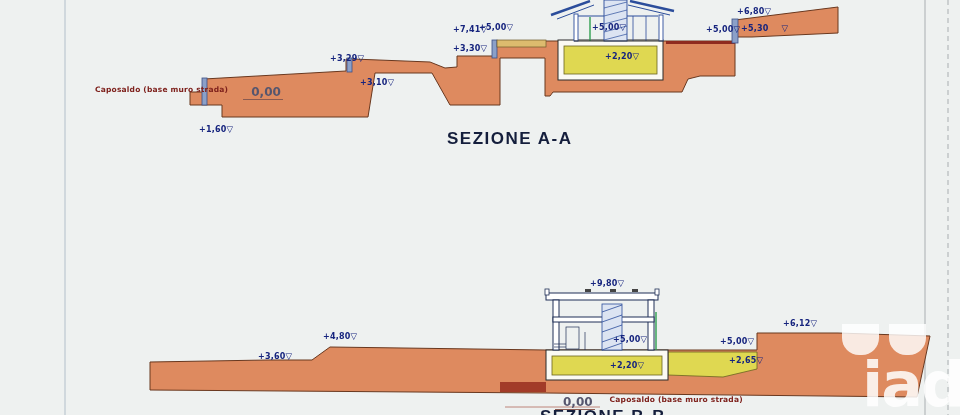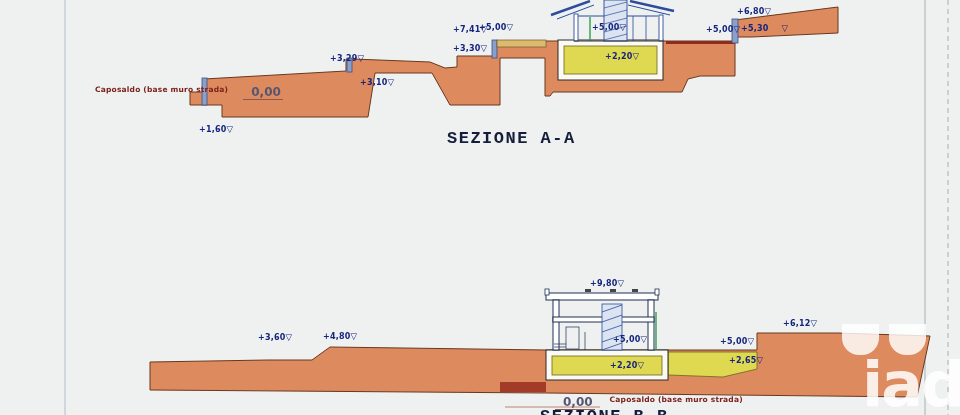--- a/index.html
+++ b/index.html
@@ -5,21 +5,21 @@
   html,body{margin:0;padding:0;}
   .canvas{
     position:relative;width:960px;height:415px;
     background:#eef1f0;
     overflow:hidden;
     font-family:"DejaVu Sans",sans-serif;
   }
   .drawing{position:absolute;left:0;top:0;}
   .sec-title{
     position:absolute;
-    font-family:Liberation Mono, monospace;
+    font-family:Liberation Sans, sans-serif;
     font-weight:700;font-size:17px;letter-spacing:1.5px;
     color:#141e3c;white-space:nowrap;
   }
   .caposaldo{
     position:absolute;display:flex;align-items:flex-start;gap:15px;white-space:nowrap;
   }
   .cap-label{
     font-size:7.5px;font-weight:700;color:#7e211c;letter-spacing:0.2px;
   }
   .cap-value{
@@ -177,21 +177,21 @@
       <div class="marker" style="left: 737px; top: 8px;">
         <span class="mlbl">+6,80</span>
         <span class="mtri">▽</span>
       </div>
       <div class="marker" style="left: 741px; top: 25px; gap: 13px;">
         <span class="mlbl">+5,30</span>
         <span class="mtri">▽</span>
       </div>
     </div>
   <div id="markers-b">
-      <div class="marker" style="left: 258px; top: 334px;">
+      <div class="marker" style="left: 258px; top: 353px;">
         <span class="mlbl">+3,60</span>
         <span class="mtri">▽</span>
       </div>
       <div class="marker" style="left: 323px; top: 333px;">
         <span class="mlbl">+4,80</span>
         <span class="mtri">▽</span>
       </div>
       <div class="marker" style="left: 590px; top: 280px;">
         <span class="mlbl">+9,80</span>
         <span class="mtri">▽</span>

